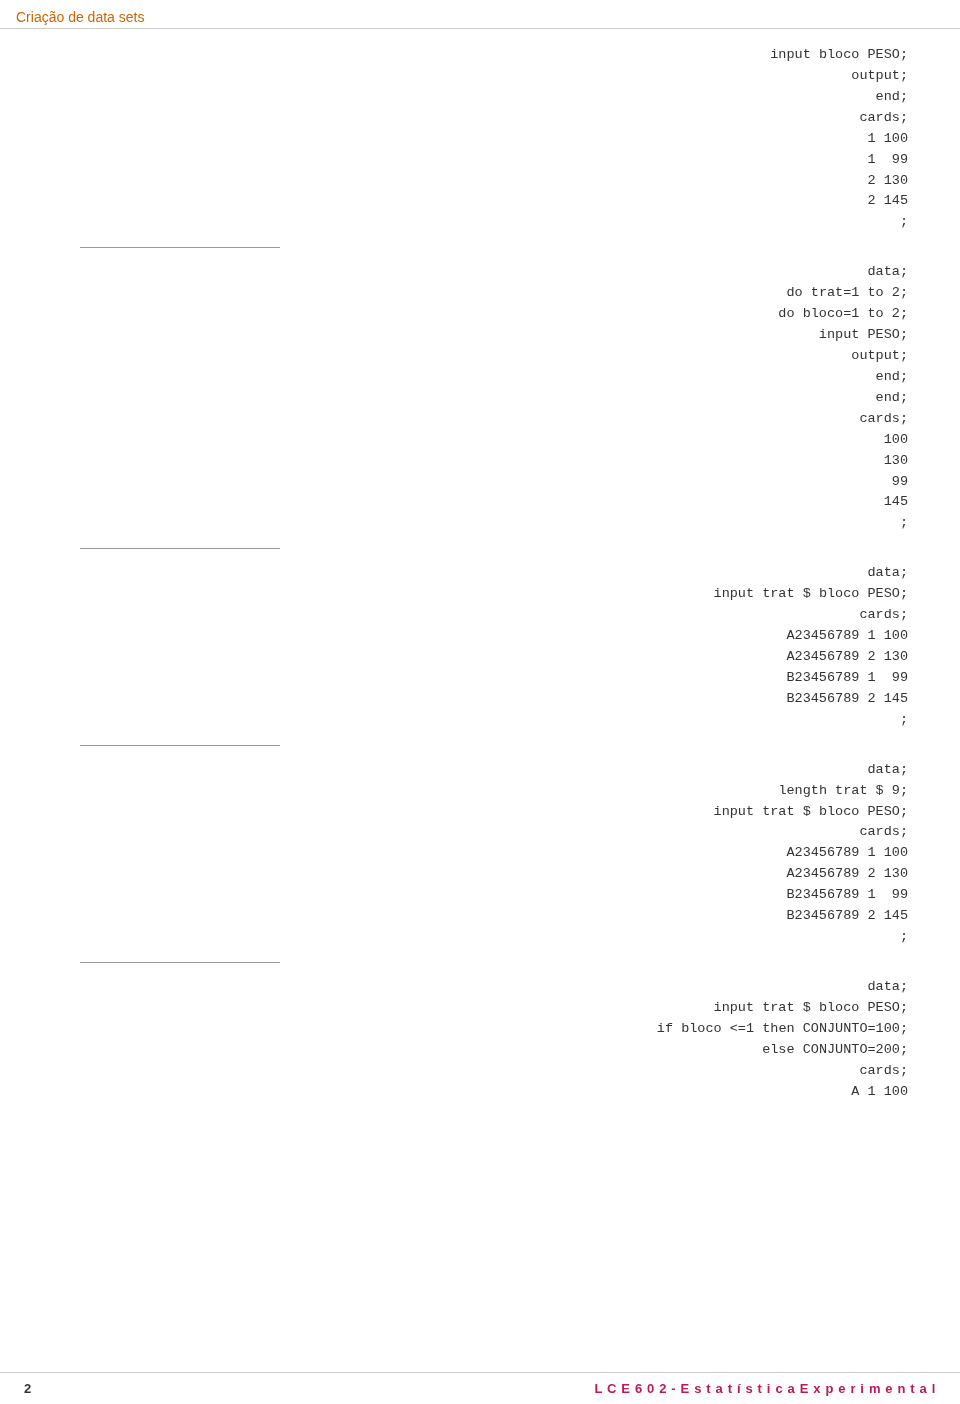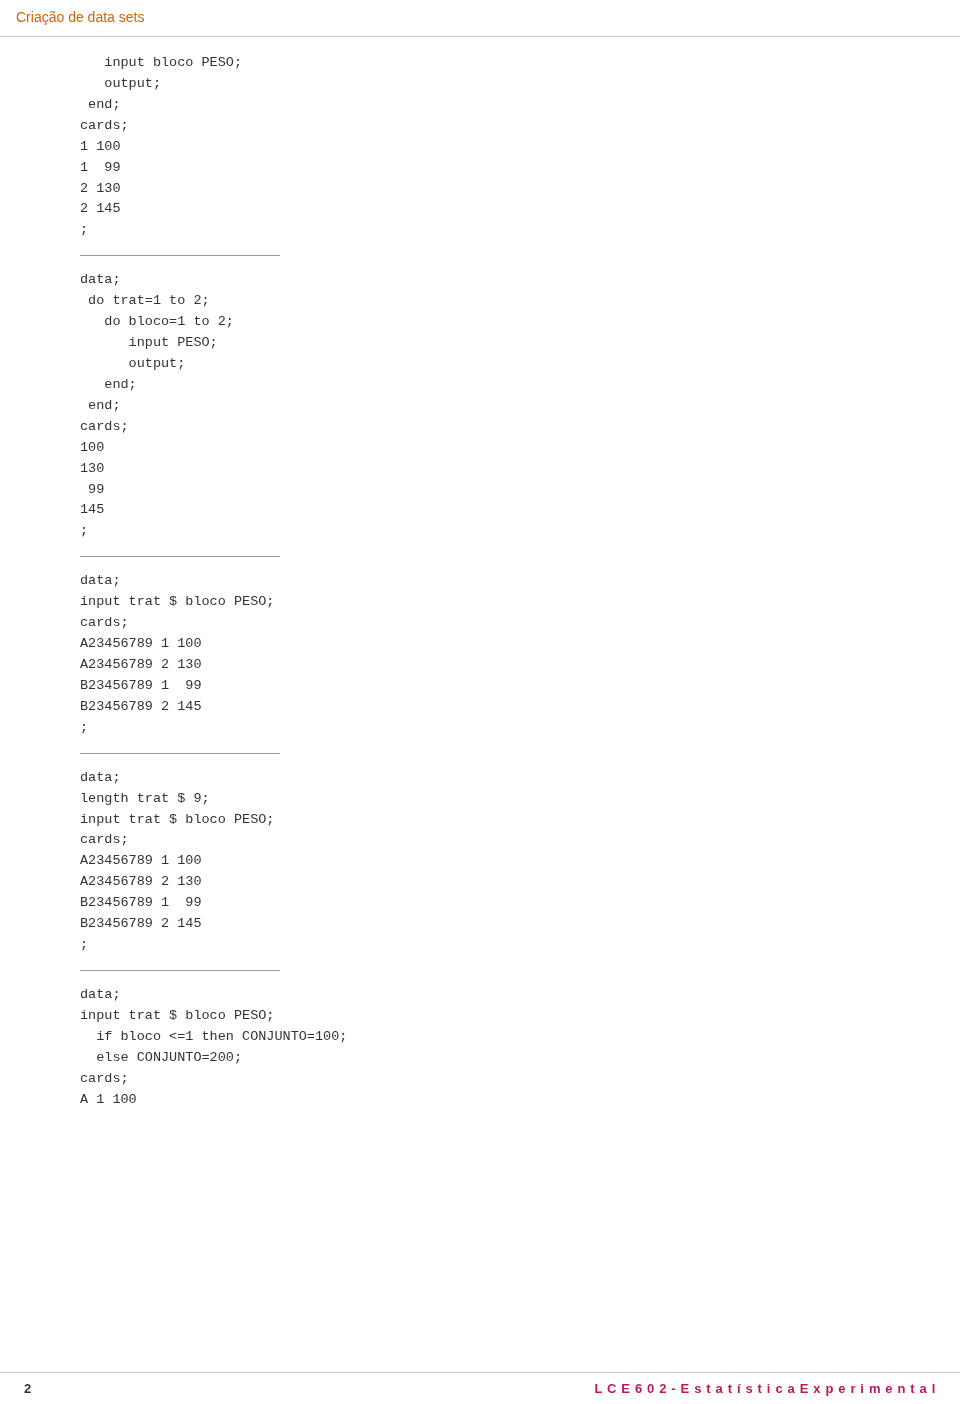--- a/index.html
+++ b/index.html
@@ -11,34 +11,35 @@
     body {
       width: 960px;
       min-height: 1404px;
       background: #ffffff;
       font-family: Arial, sans-serif;
       position: relative;
     }
 
     
     .page-header {
-      padding: 8px 16px 10px 16px;
+      padding: 8px 16px 2px 16px;
       border-bottom: 1px solid #cccccc;
     }
 
     .page-title-link {
       color: #cc6600;
       text-decoration: none;
       font-size: 14px;
       font-weight: normal;
     }
 
     
     .main-content {
       padding: 16px 52px 80px 80px;
+      text-align: right;
     }
 
     
     .code-block {
       font-family: 'Courier New', Courier, monospace;
       font-size: 13.5px;
       color: #333333;
       line-height: 1.55;
       white-space: pre;
     }

